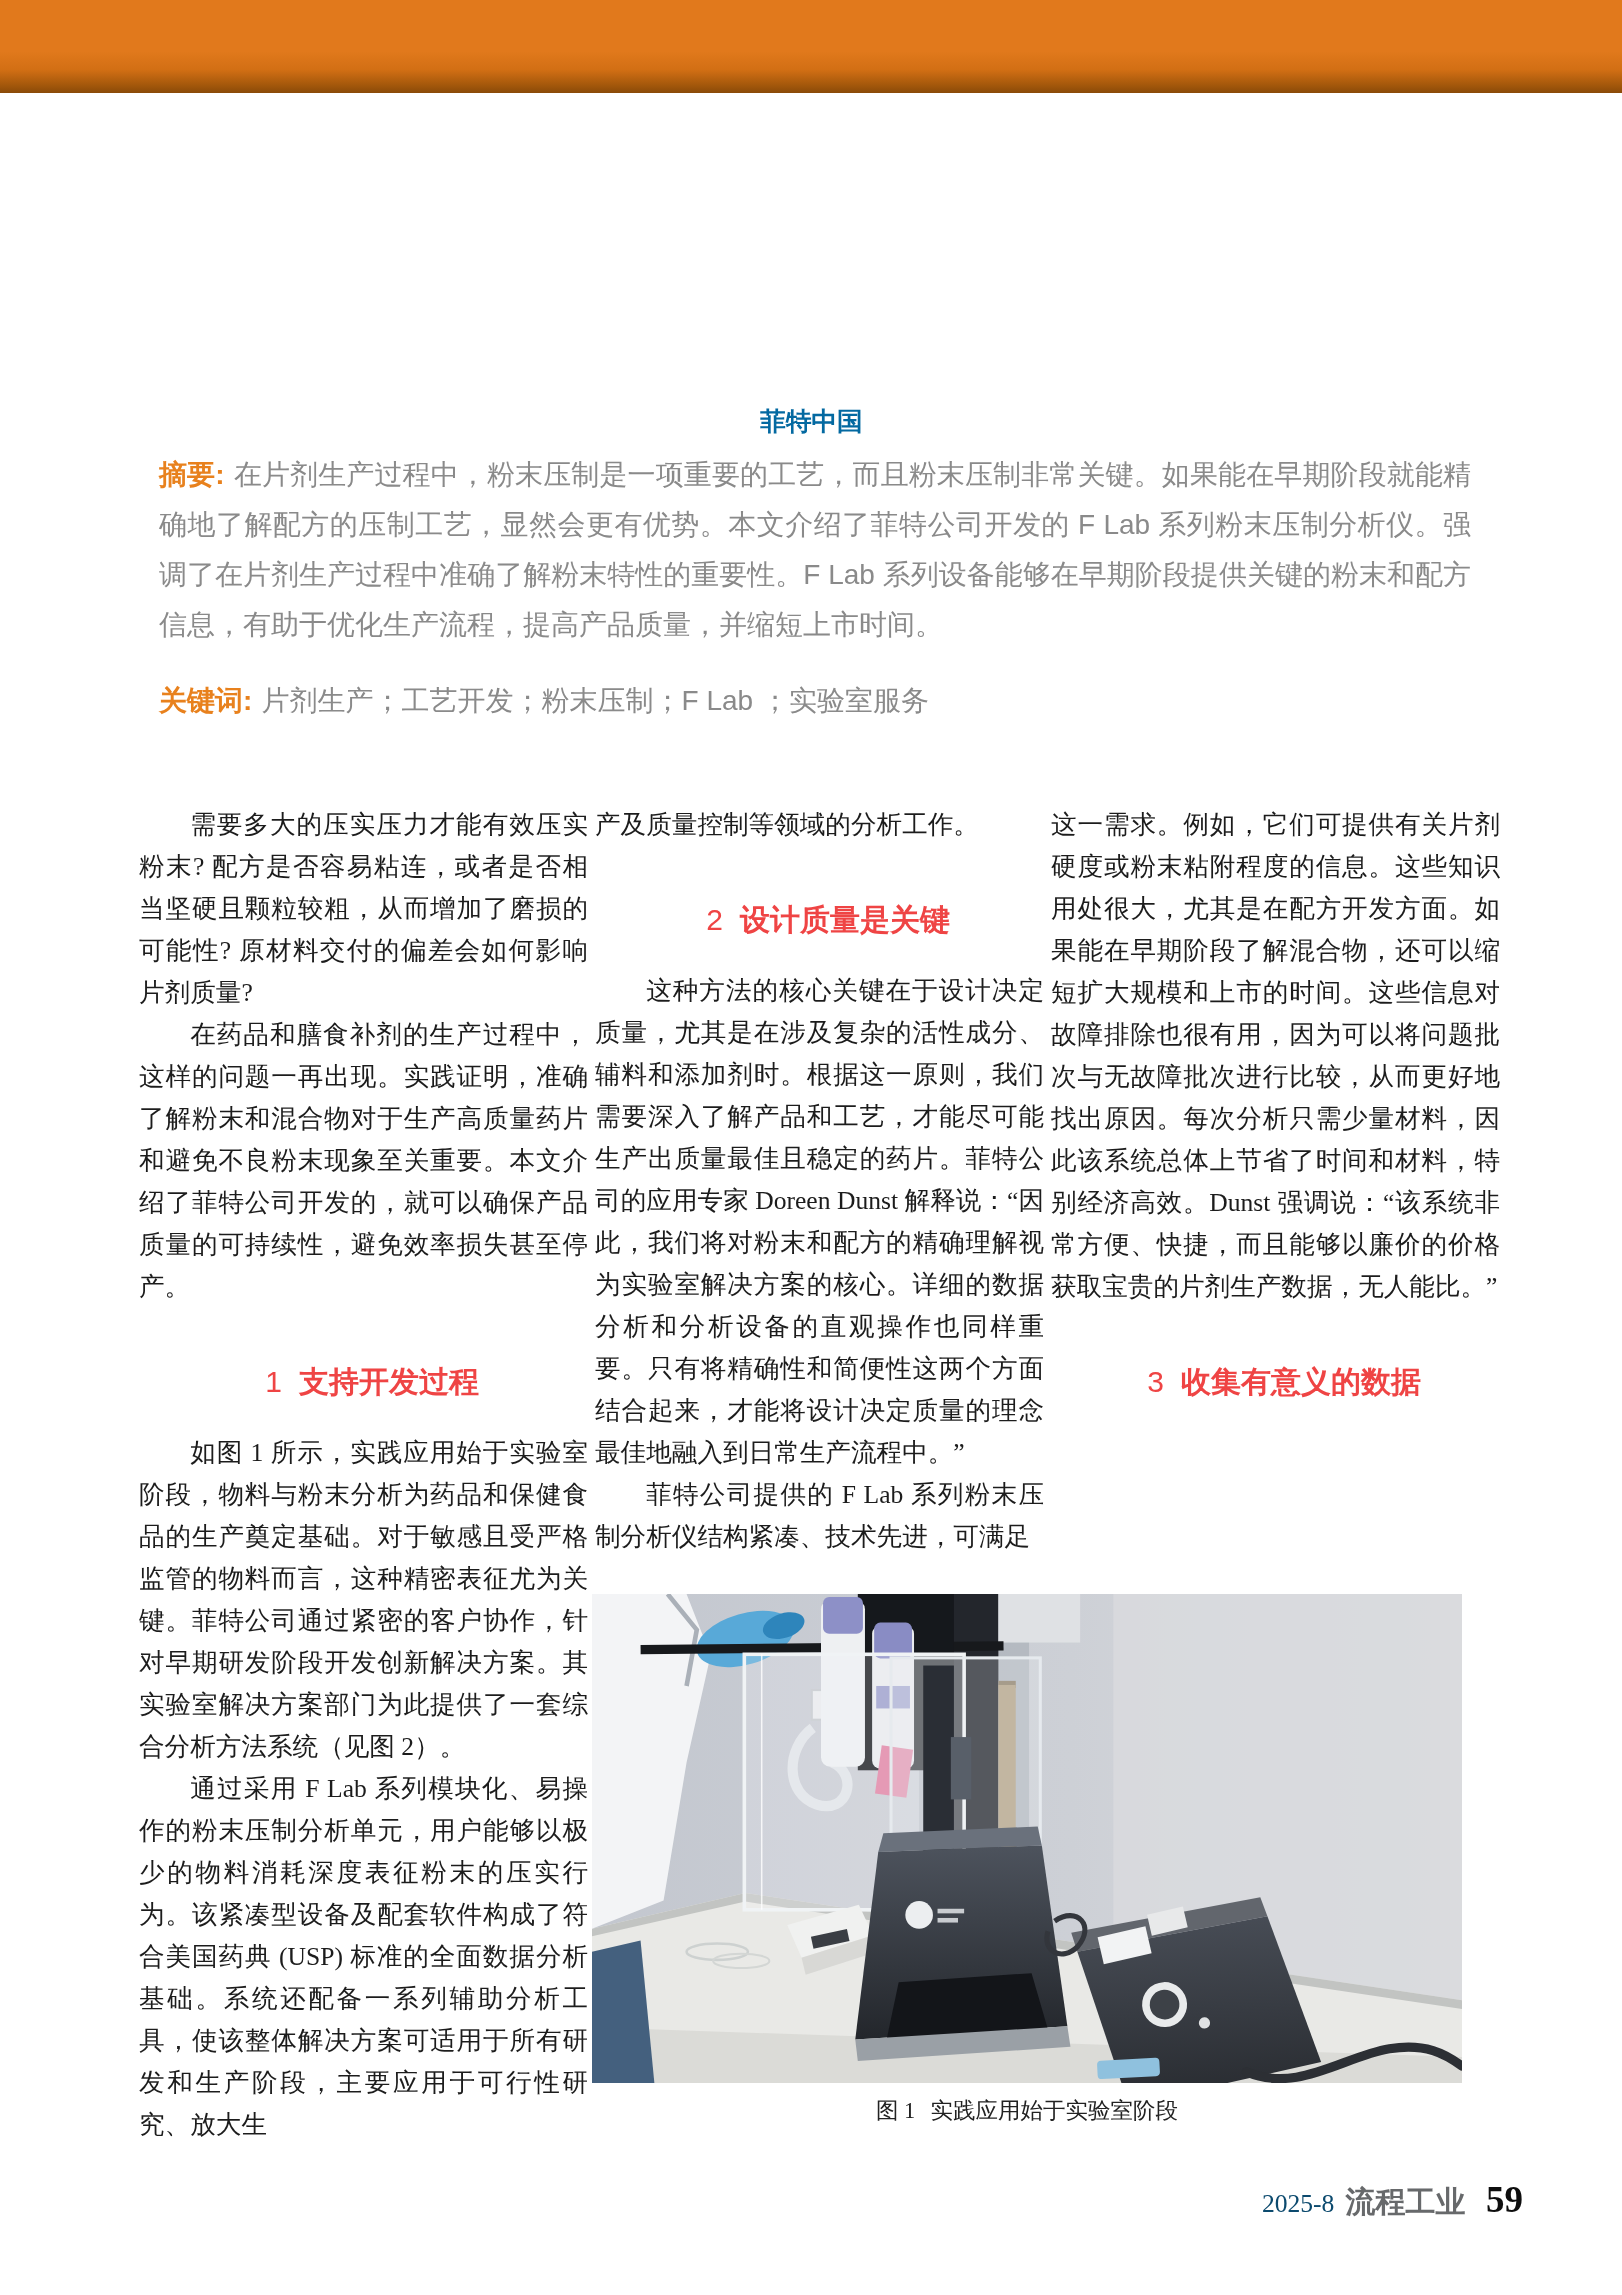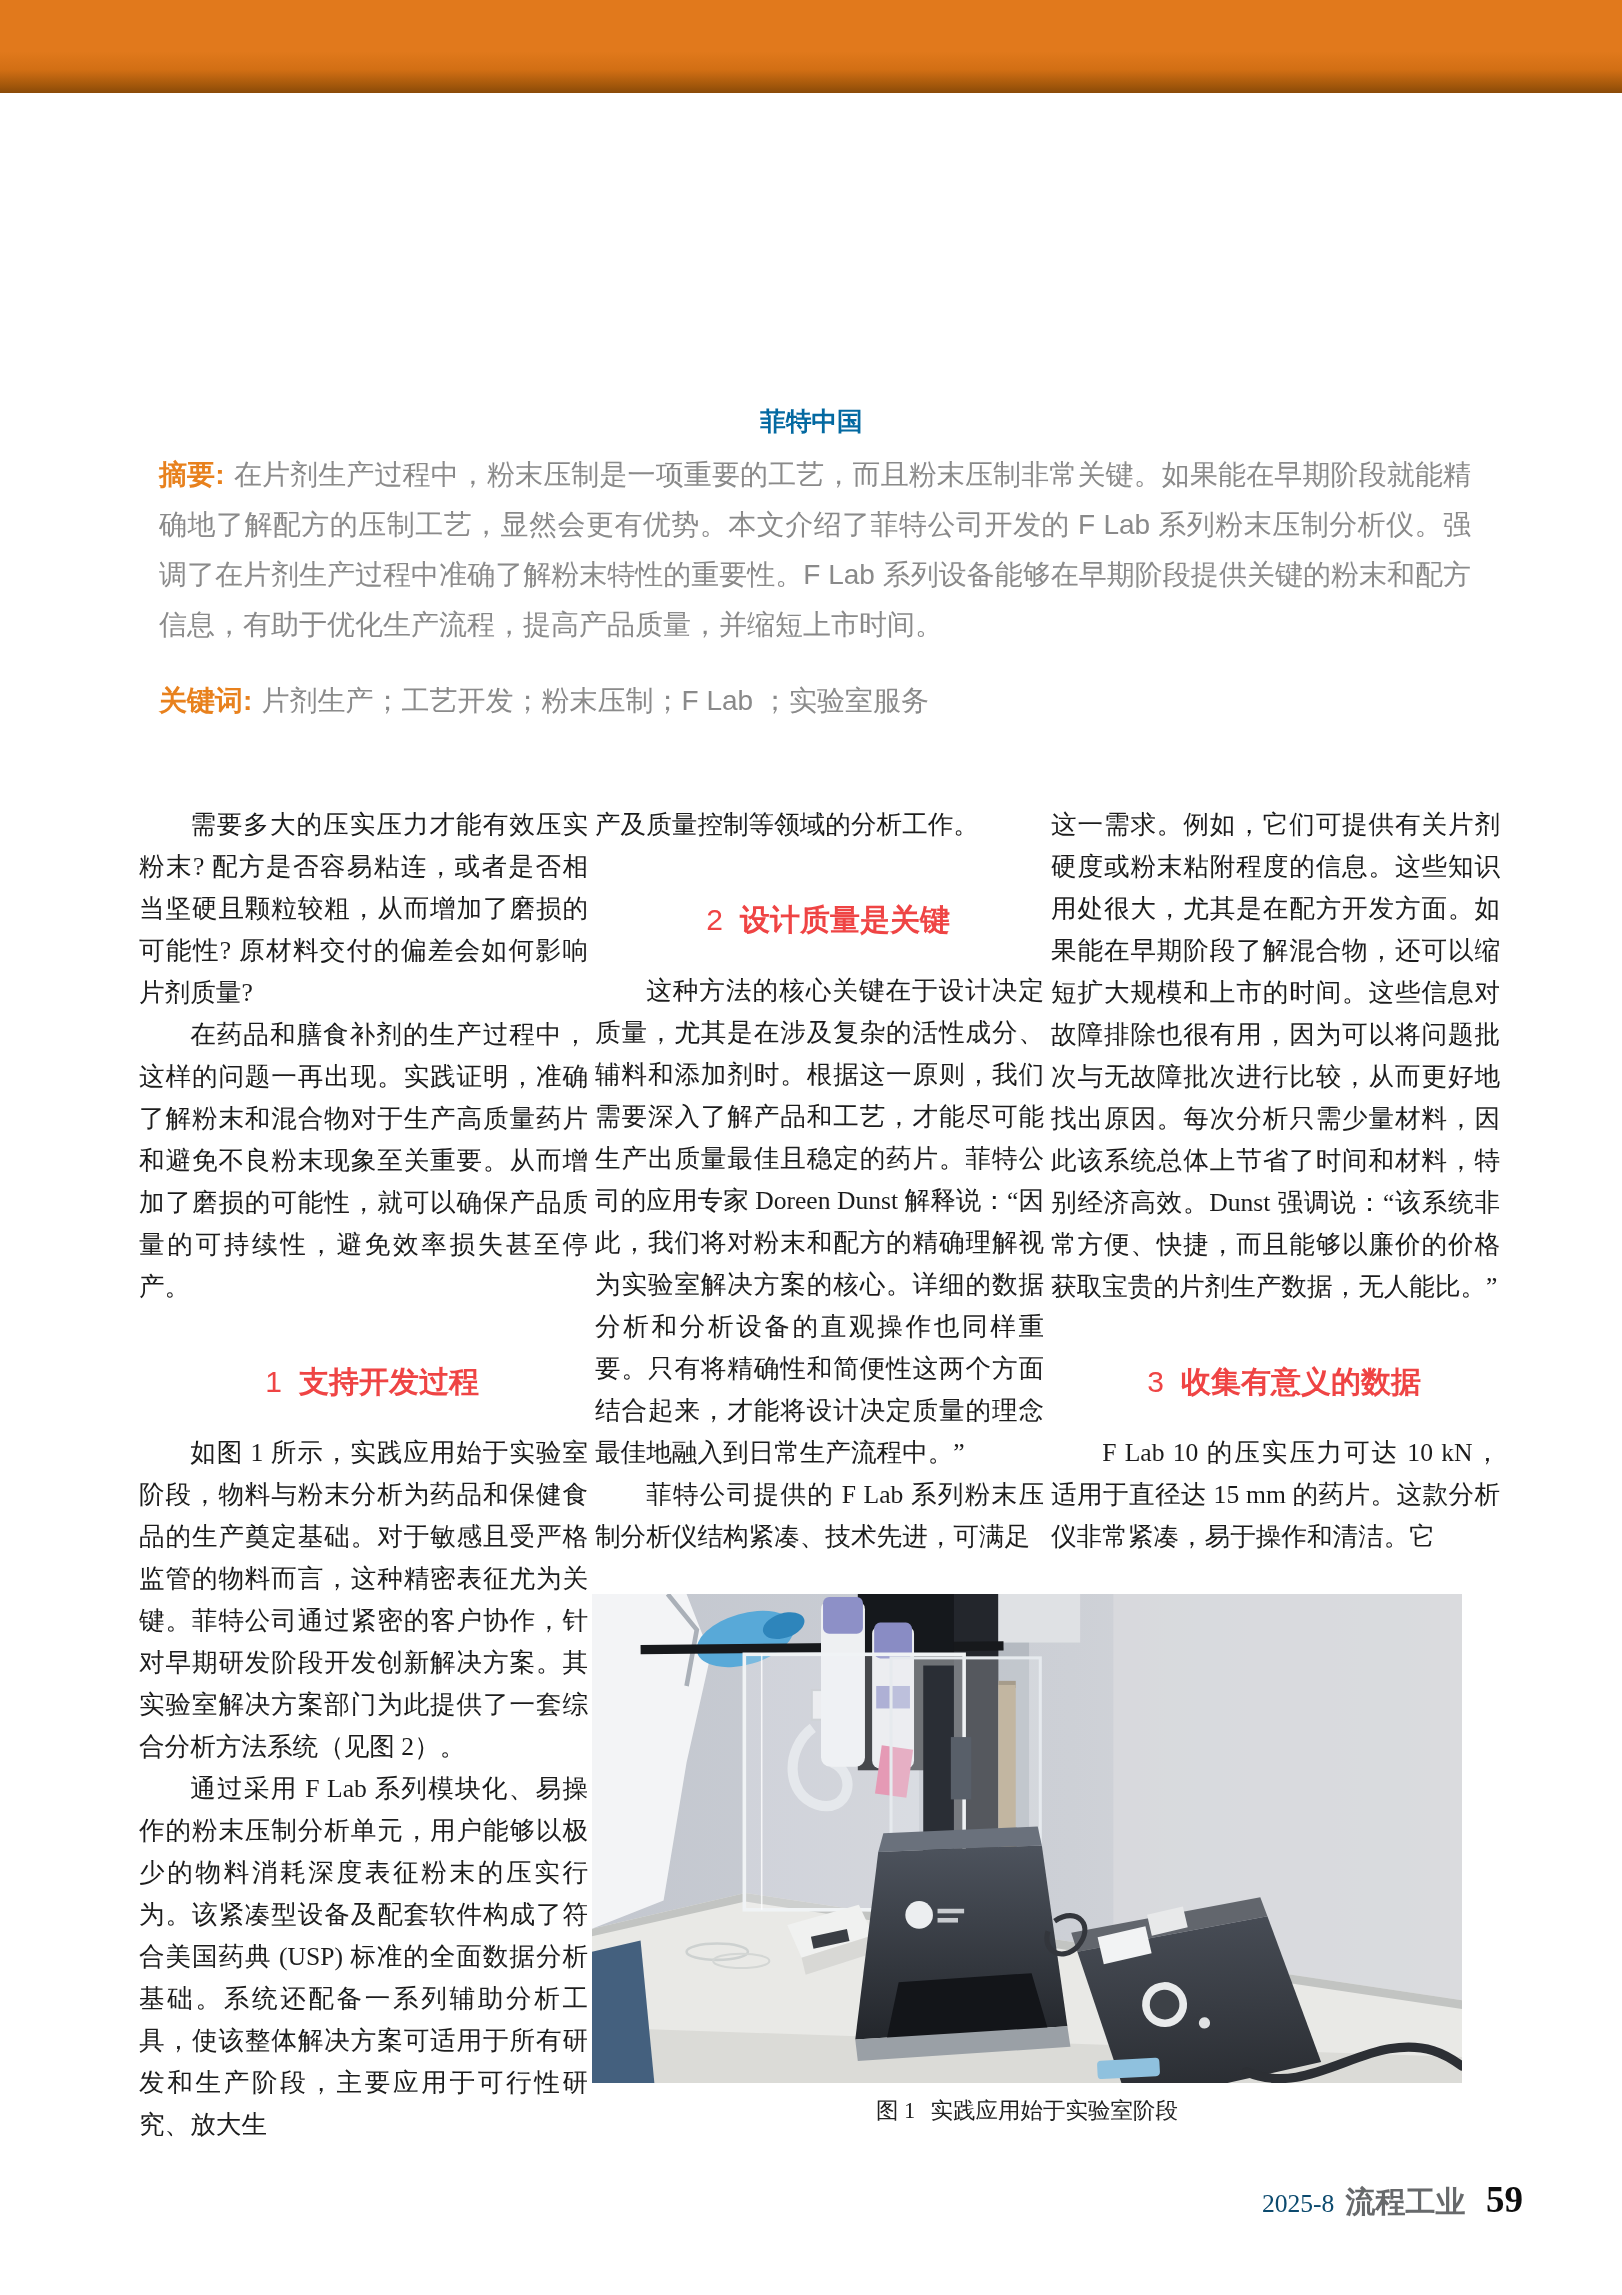--- a/index.html
+++ b/index.html
@@ -54,37 +54,36 @@
 
 
   <div id="author">菲特中国</div>
 
   <div id="abstract" class="absblock"><span class="orange-label">摘要:</span><span>在片剂生产过程中，粉末压制是一项重要的工艺，而且粉末压制非常关键。如果能在早期阶段就能精确地了解配方的压制工艺，显然会更有优势。本文介绍了菲特公司开发的 F Lab 系列粉末压制分析仪。强调了在片剂生产过程中准确了解粉末特性的重要性。F Lab 系列设备能够在早期阶段提供关键的粉末和配方信息，有助于优化生产流程，提高产品质量，并缩短上市时间。</span></div>
 
   <div id="keywords" class="absblock"><span class="orange-label">关键词:</span><span>片剂生产；工艺开发；粉末压制；F Lab ；实验室服务</span></div>
 
   <div id="col1" class="col">
     <p class="indent">需要多大的压实压力才能有效压实粉末? 配方是否容易粘连，或者是否相当坚硬且颗粒较粗，从而增加了磨损的可能性? 原材料交付的偏差会如何影响片剂质量?</p>
-    <p class="indent">在药品和膳食补剂的生产过程中，这样的问题一再出现。实践证明，准确了解粉末和混合物对于生产高质量药片和避免不良粉末现象至关重要。从而增加了磨损的可能性，就可以确保产品质量的可持续性，避免效率损失甚至停产。</p>
+    <p class="indent">在药品和膳食补剂的生产过程中，这样的问题一再出现。实践证明，准确了解粉末和混合物对于生产高质量药片和避免不良粉末现象至关重要。本文介绍了菲特公司开发的，就可以确保产品质量的可持续性，避免效率损失甚至停产。</p>
     <h2><span class="hnum">1</span><span>支持开发过程</span></h2>
     <p class="indent">如图 1 所示，实践应用始于实验室阶段，物料与粉末分析为药品和保健食品的生产奠定基础。对于敏感且受严格监管的物料而言，这种精密表征尤为关键。菲特公司通过紧密的客户协作，针对早期研发阶段开发创新解决方案。其实验室解决方案部门为此提供了一套综合分析方法系统（见图 2）。</p>
     <p class="indent">通过采用 F Lab 系列模块化、易操作的粉末压制分析单元，用户能够以极少的物料消耗深度表征粉末的压实行为。该紧凑型设备及配套软件构成了符合美国药典 (USP) 标准的全面数据分析基础。系统还配备一系列辅助分析工具，使该整体解决方案可适用于所有研发和生产阶段，主要应用于可行性研究、放大生</p>
   </div>
 
   <div id="col2" class="col">
     <p>产及质量控制等领域的分析工作。</p>
     <h2><span class="hnum">2</span><span>设计质量是关键</span></h2>
     <p class="indent">这种方法的核心关键在于设计决定质量，尤其是在涉及复杂的活性成分、辅料和添加剂时。根据这一原则，我们需要深入了解产品和工艺，才能尽可能生产出质量最佳且稳定的药片。菲特公司的应用专家 Doreen Dunst 解释说：“因此，我们将对粉末和配方的精确理解视为实验室解决方案的核心。详细的数据分析和分析设备的直观操作也同样重要。只有将精确性和简便性这两个方面结合起来，才能将设计决定质量的理念最佳地融入到日常生产流程中。”</p>
     <p class="indent">菲特公司提供的 F Lab 系列粉末压制分析仪结构紧凑、技术先进，可满足</p>
   </div>
 
   <div id="col3" class="col">
     <p>这一需求。例如，它们可提供有关片剂硬度或粉末粘附程度的信息。这些知识用处很大，尤其是在配方开发方面。如果能在早期阶段了解混合物，还可以缩短扩大规模和上市的时间。这些信息对故障排除也很有用，因为可以将问题批次与无故障批次进行比较，从而更好地找出原因。每次分析只需少量材料，因此该系统总体上节省了时间和材料，特别经济高效。Dunst 强调说：“该系统非常方便、快捷，而且能够以廉价的价格获取宝贵的片剂生产数据，无人能比。”</p>
     <h2><span class="hnum">3</span><span>收集有意义的数据</span></h2>
-    <p class="indent">F Lab 10 的压实压力可达 10 kN，适用于直径达 15 mm 的药片。这款分析仪非常紧凑，易于操作和清洁。它</p>
   </div>
 
   <svg id="figure" viewBox="0 0 1702 957" xmlns="http://www.w3.org/2000/svg" preserveAspectRatio="none">
     <defs>
       <linearGradient id="wallg" x1="0" y1="0" x2="1" y2="0">
         <stop offset="0" stop-color="#c3c7cf"></stop>
           <stop offset="0.55" stop-color="#cdd0d6"></stop>
         <stop offset="1" stop-color="#dadcdf"></stop>
       </linearGradient>
       <linearGradient id="instg" x1="0" y1="0" x2="0" y2="1">

